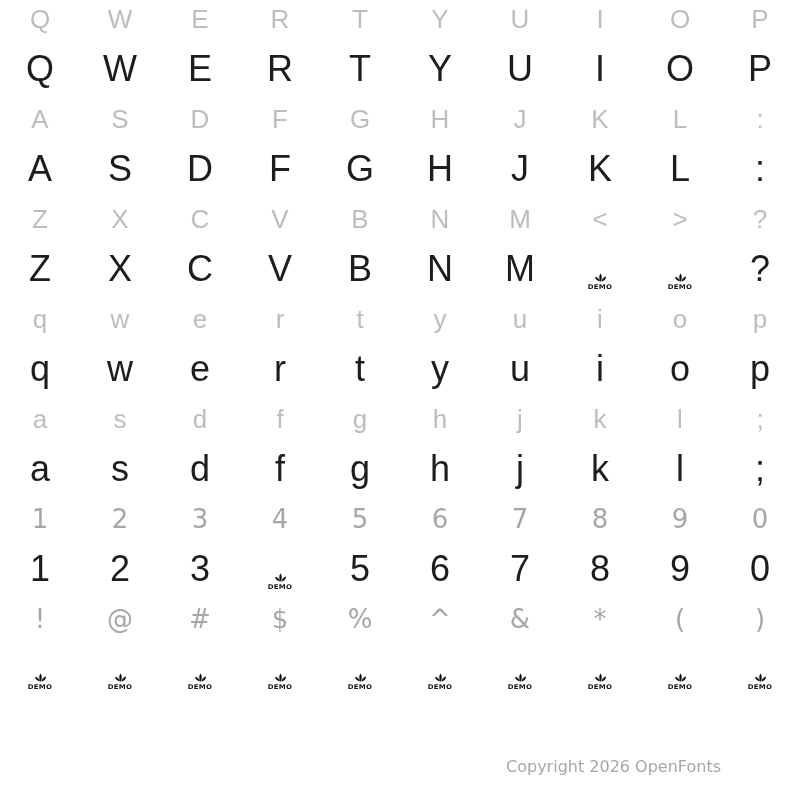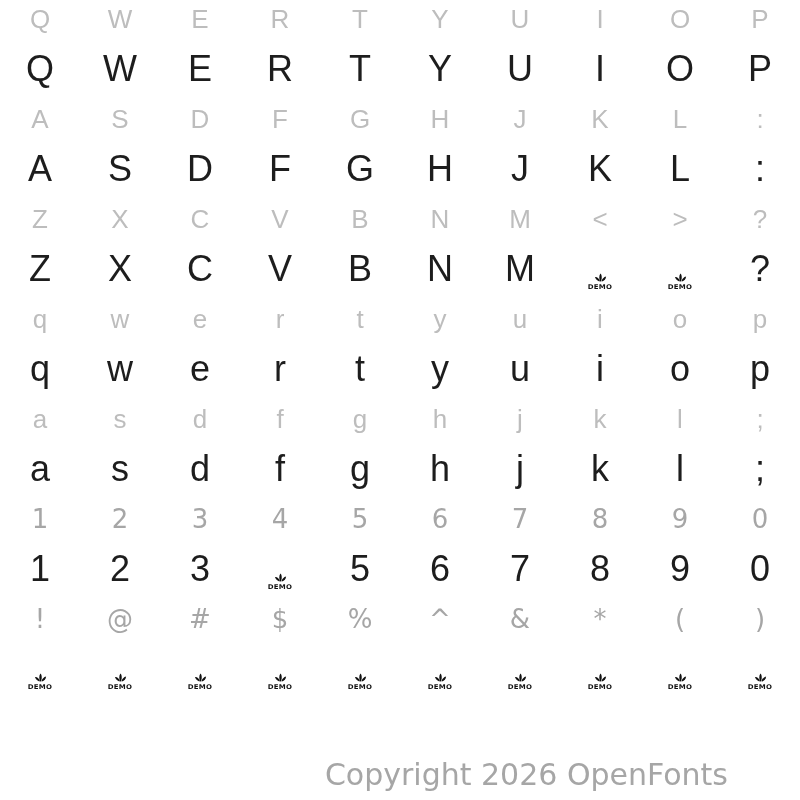--- a/index.html
+++ b/index.html
@@ -73,23 +73,23 @@
     font-size: 7px;
     font-weight: 700;
     letter-spacing: 0.3px;
     line-height: 1;
     margin-top: 1px;
     transform: scaleY(0.92);
   }
   .footer {
     position: absolute;
     top: 758px;
-    right: 72px;
+    right: 79px;
     font-family: "DejaVu Sans", sans-serif;
-    font-size: 30px;
+    font-size: 16px;
     font-weight: 400;
     color: var(--fallback-gray, #a6a6a6);
     line-height: 1.1;
     white-space: pre;
   }
 </style>
 </head>
 <body style="background: rgb(255, 255, 255);">
 
 <div class="glyph-grid" id="glyph-grid">

